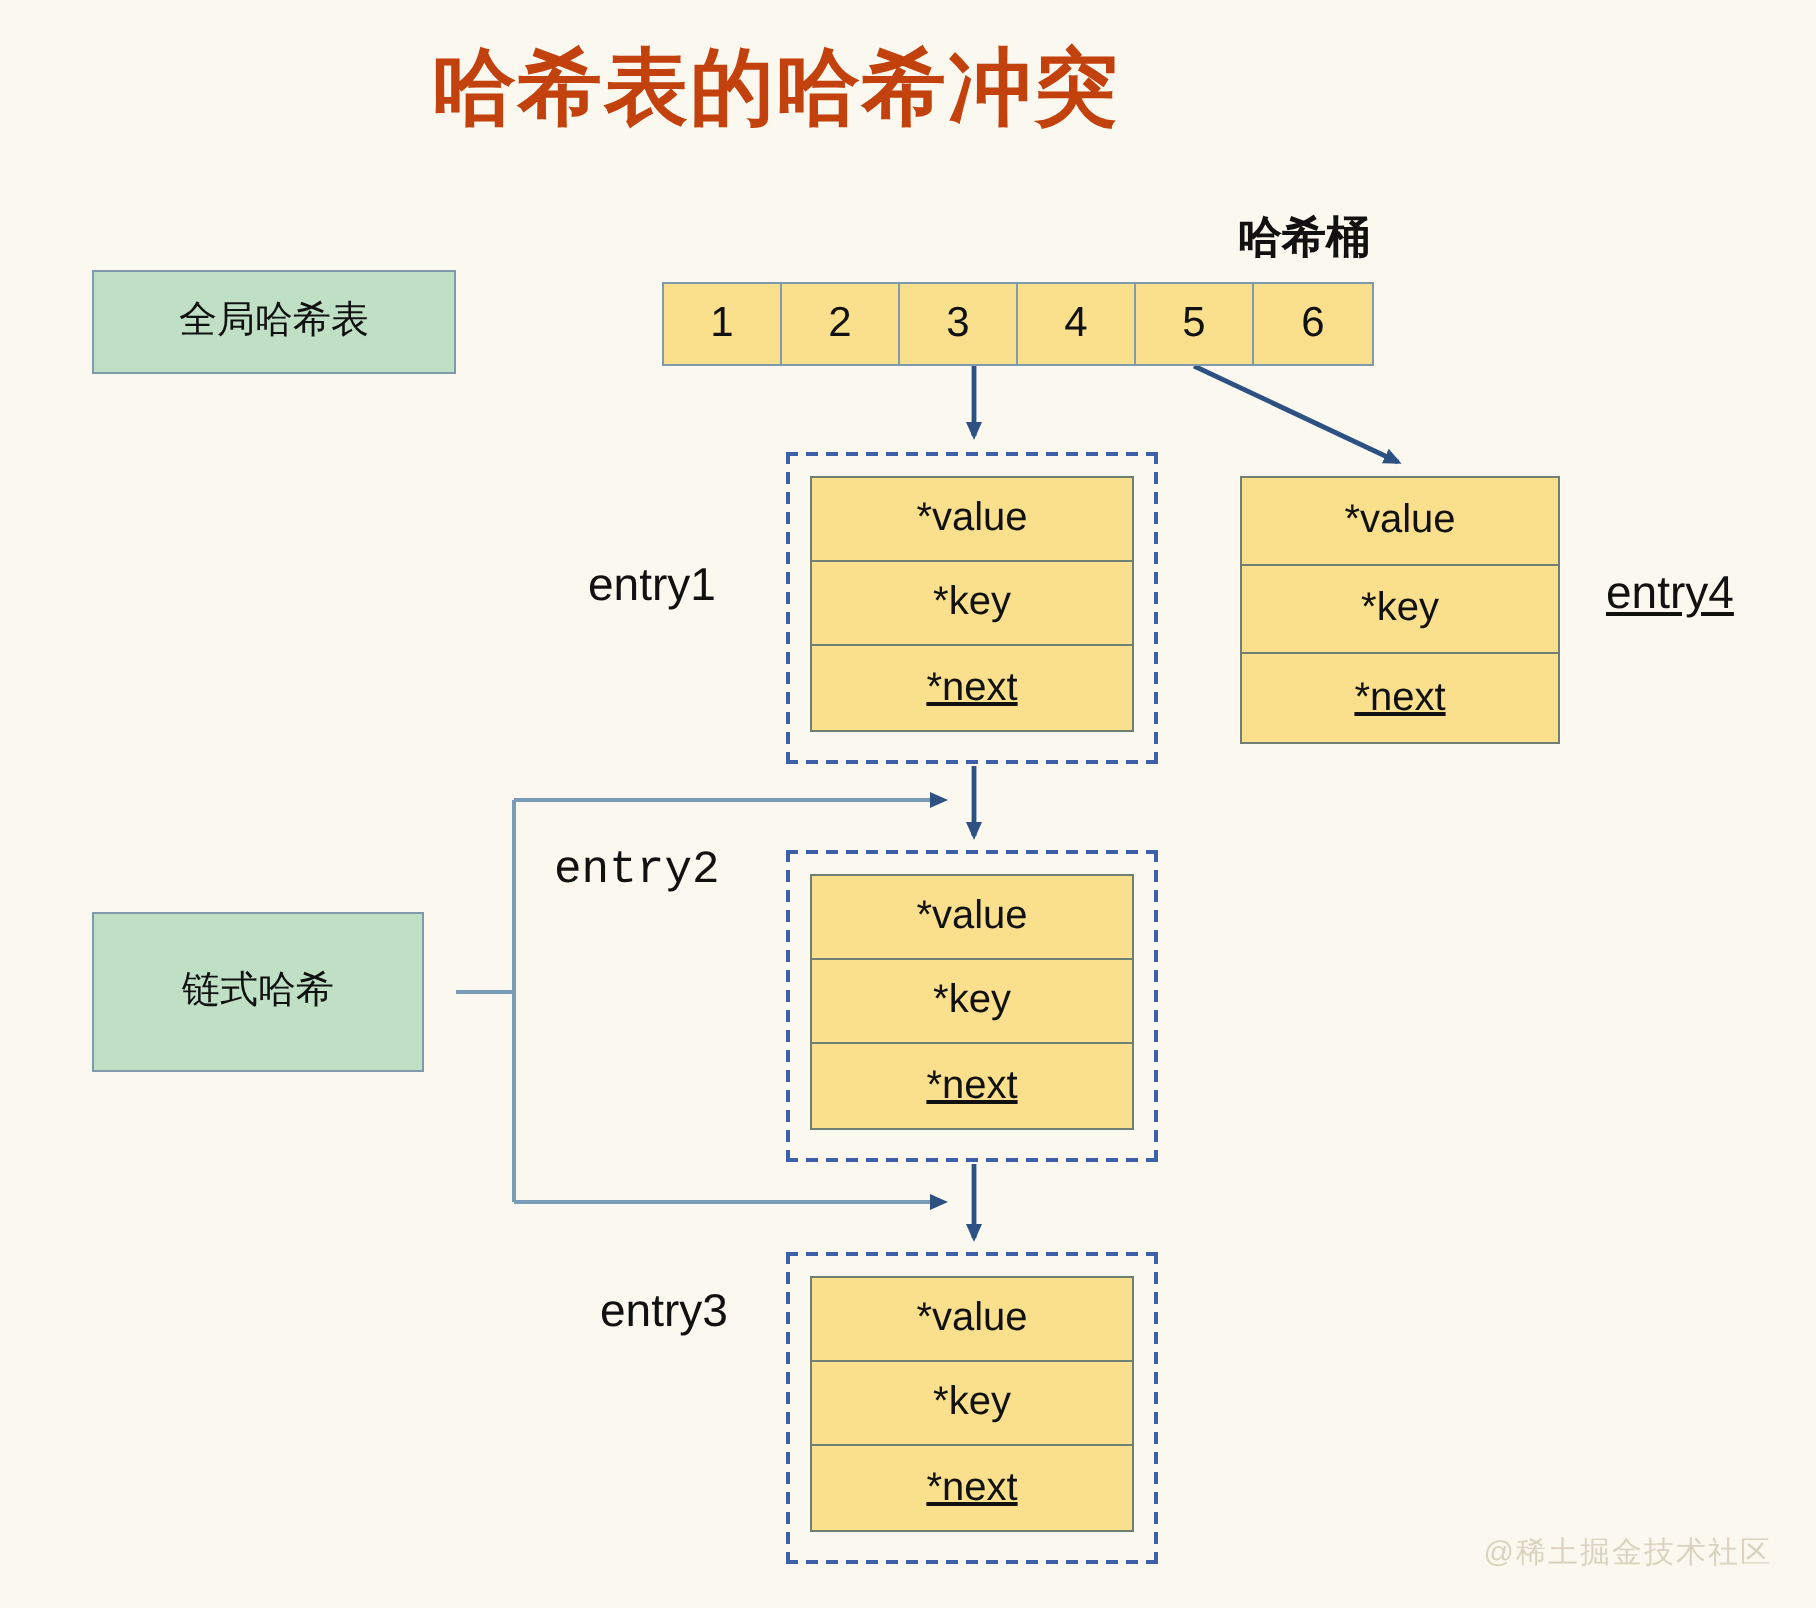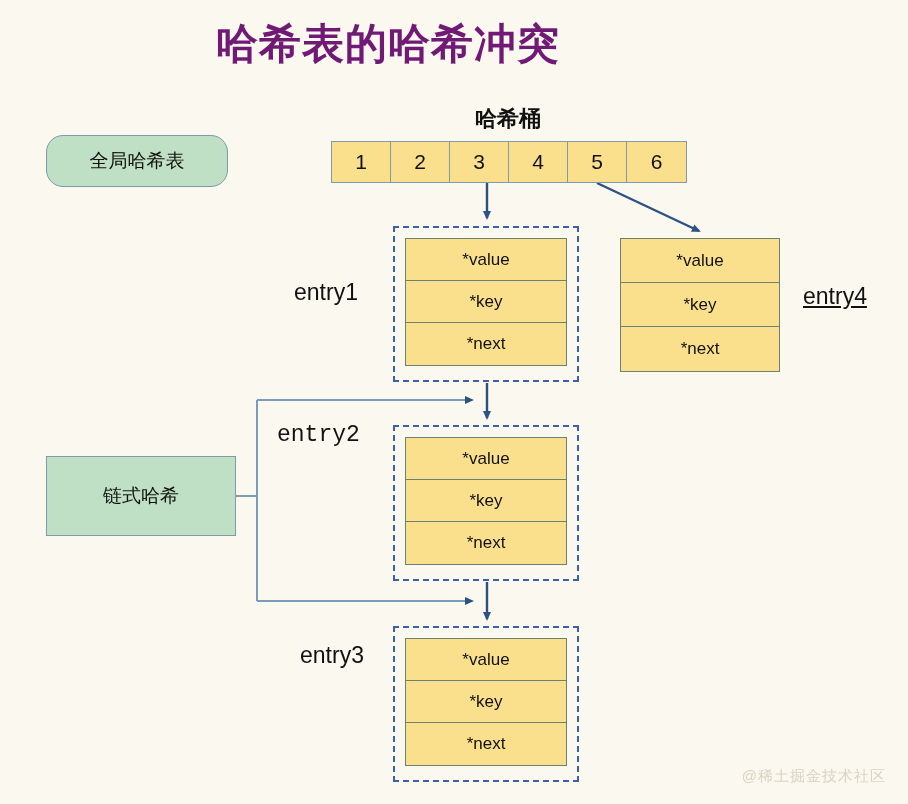--- a/index.html
+++ b/index.html
@@ -12,42 +12,42 @@
   }
   #canvas { position:absolute; inset:0; }
 
   
   #wires { position:absolute; left:0; top:0; width:908px; height:804px; pointer-events:none; }
 
   
   .title {
     position:absolute; left:0; top:16px; width:776px;
     text-align:center;
-    font-size:42px; font-weight:bold; color:#701a75;
+    font-size:42px; font-weight:bold; color:#c2410c;
     letter-spacing:1px;
   }
 
   
   .greenbox {
     position:absolute;
     background:#BFE0C4;
     border:1.5px solid #7F9AAD;
     box-sizing:border-box;
     display:flex; flex-direction:column;
     align-items:center; justify-content:center;
     color:#111; font-size:19px; line-height:1.5;
     font-weight:500;
   }
-  #global-hash-table { left:46px; top:135px; width:182px; height:52px;border-radius:17px; }
-  #chain-hash-box    { left:46px; top:456px; width:190px; height:80px; }
+  #global-hash-table { left:46px; top:135px; width:182px; height:52px; }
+  #chain-hash-box    { left:46px; top:456px; width:166px; height:80px; }
 
   
   .bucket-label {
     position:absolute; left:331px; top:104px; width:354px;
-    text-align:center; font-size:22px; font-weight:bold; color:#111;
+    text-align:right; font-size:22px; font-weight:bold; color:#111;
   }
   #bucket-row {
     position:absolute; left:331px; top:141px;
     height:42px; display:flex;
     border:1.5px solid #7F9AAD; box-sizing:border-box;
     background:#FAE08C;
   }
   .bucket-cell {
     width:59px; height:100%;
     box-sizing:border-box;
@@ -64,24 +64,24 @@
   .entry-wrap.plain  { border:none; padding:0; }
   .entry-box {
     border:1.5px solid #6E7F73;
     box-sizing:border-box;
     background:#FAE08C;
   }
   .entry-row {
     height:42px;
     border-bottom:1.5px solid #6E7F73;
     display:flex; align-items:center; justify-content:center;
-    font-size:17px; color:#111;
+    font-size:20px; color:#111;
     box-sizing:border-box;
   }
-  .entry-row:last-child { border-bottom:none; }
+  .entry-row:last-child { border-bottom:none;text-decoration:underline; }
 
   .entry-label {
     position:absolute;
     font-size:23px; color:#111;
   }
 
   
   #entry1-wrap { left:393px; top:226px; width:186px; height:156px; }
   #entry2-wrap { left:393px; top:425px; width:186px; height:156px; }
   #entry3-wrap { left:393px; top:626px; width:186px; height:156px; }

